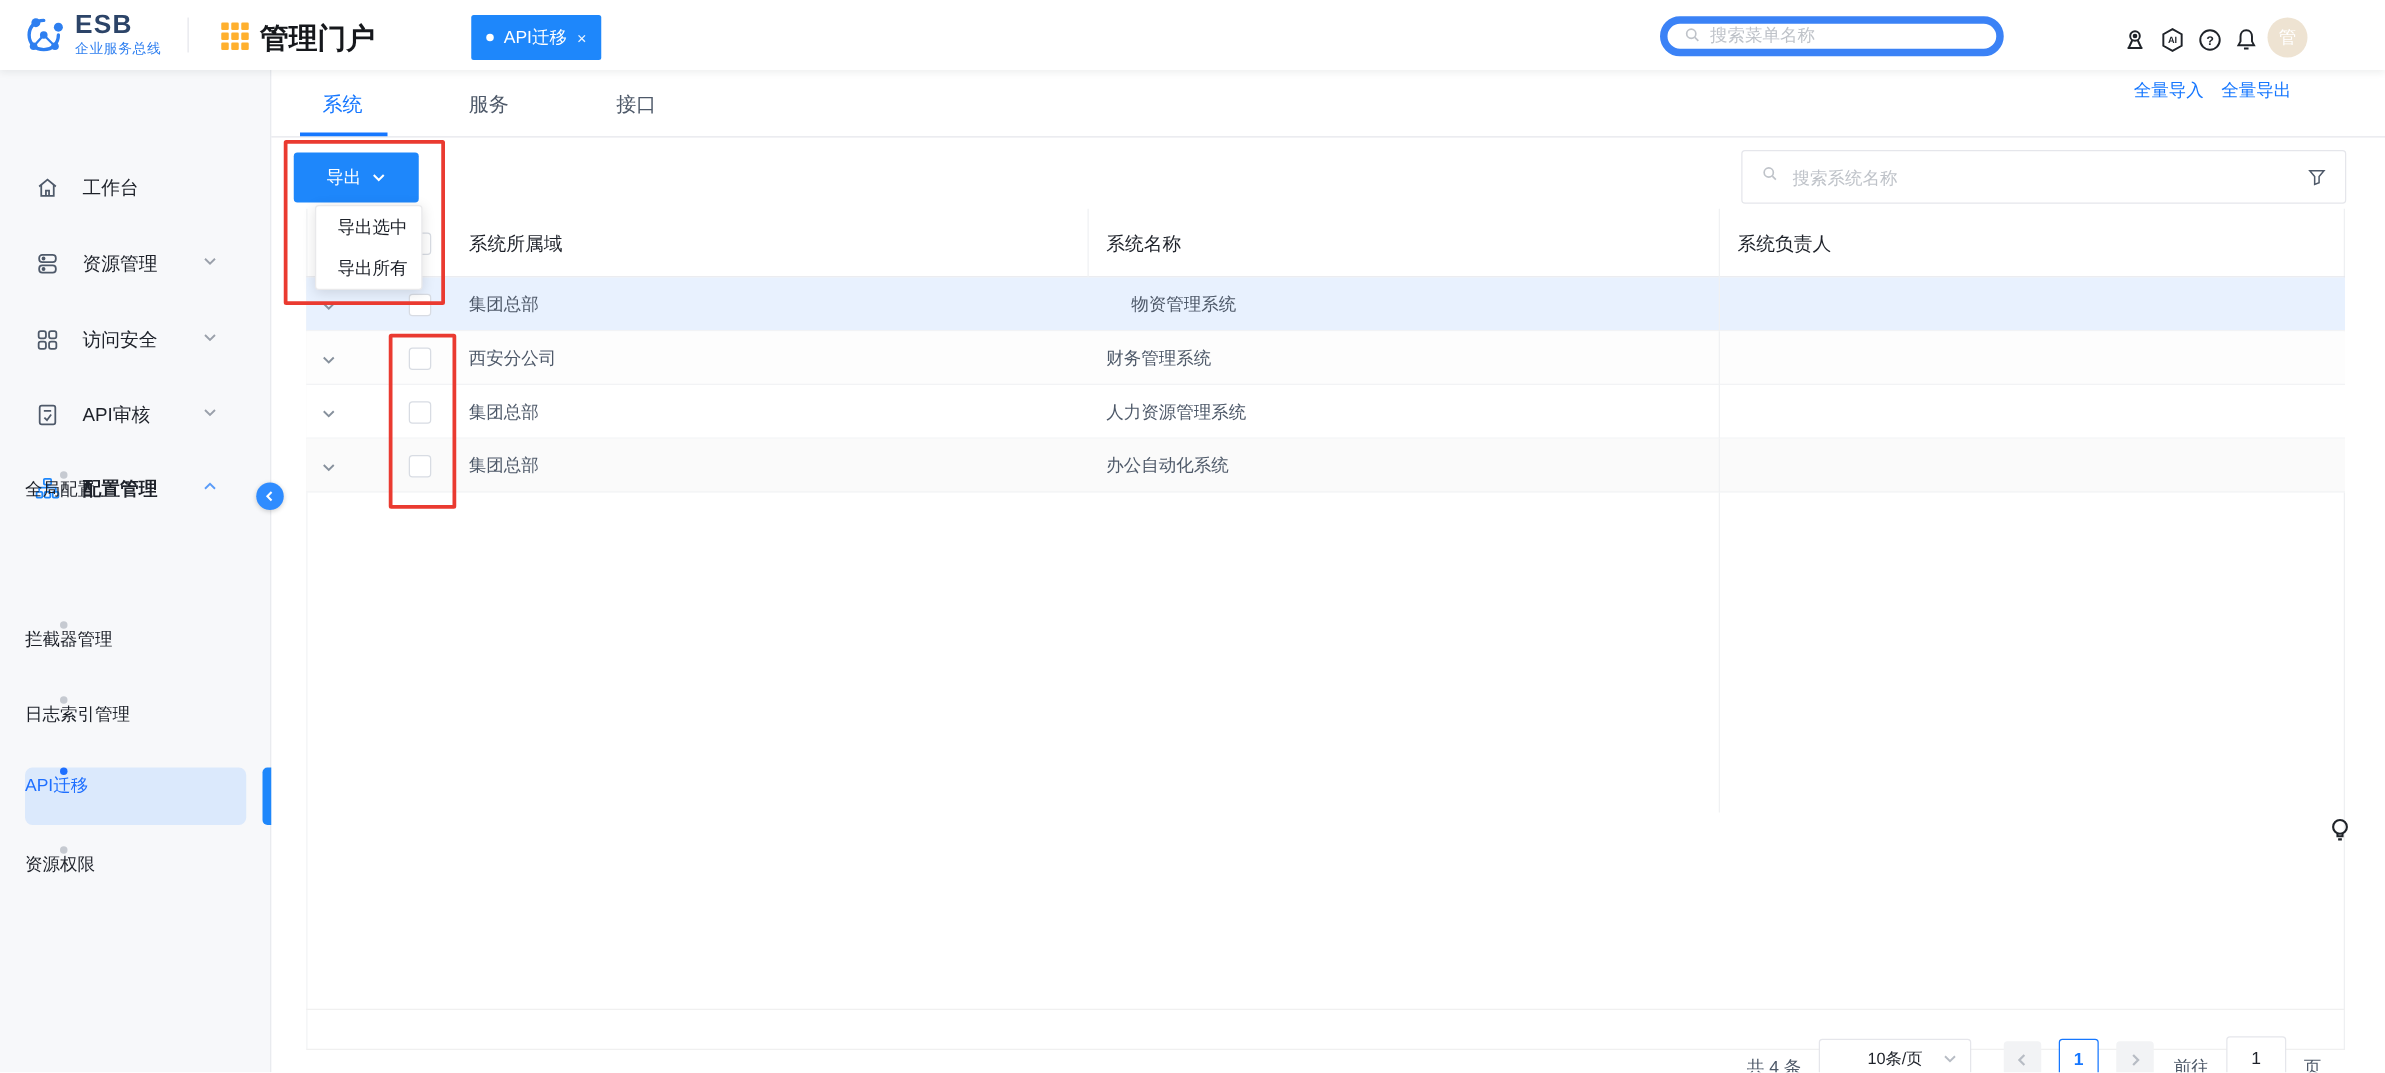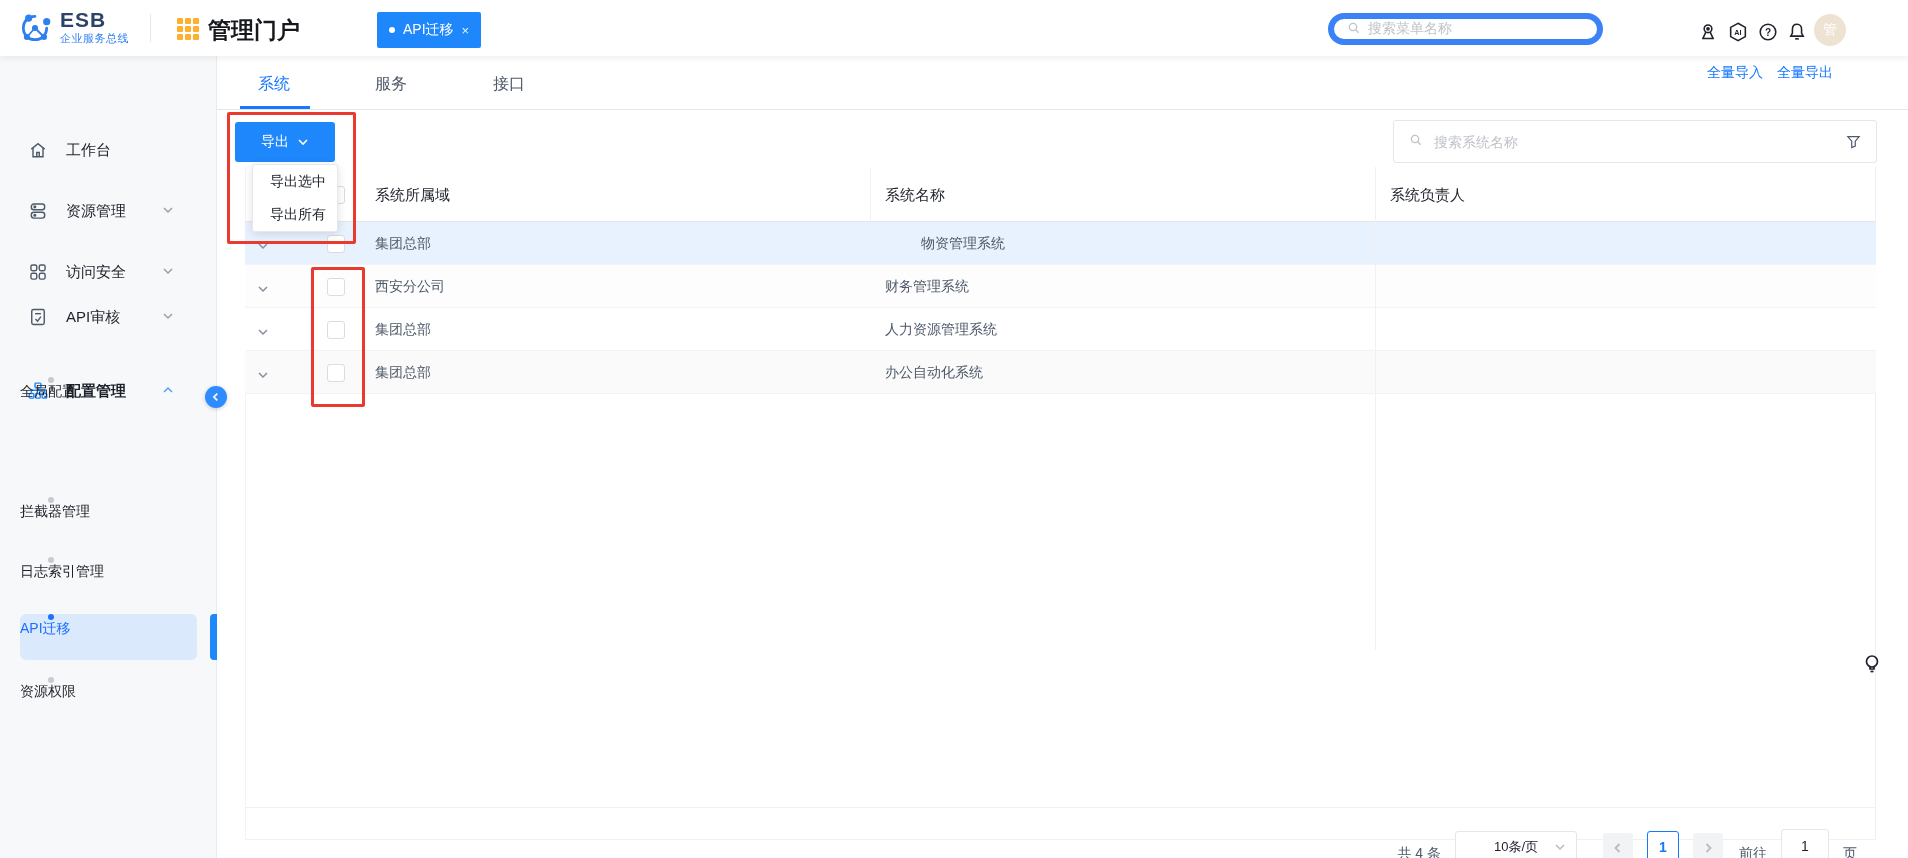--- a/index.html
+++ b/index.html
@@ -188,21 +188,21 @@
       </svg>
     </span>
     <span class="lbl nowrap">访问安全</span>
     <span class="abs" style="left:162px;">
       <svg width="12" height="12" viewBox="0 0 12 12" fill="none" stroke="#9aa0aa" stroke-width="1.5">
           <polyline points="2,4 6,8 10,4"></polyline>
         </svg>
     </span>
   </div>
 
-  <div class="abs side-item" style="top:297px;text-align:center;">
+  <div class="abs side-item" style="top:312px;text-align:center;">
     <span style="margin:0 18px 0 28px;display:flex;">
       <svg width="20" height="20" viewBox="0 0 24 24" fill="none" stroke="#4e5969" stroke-width="1.7">
         <rect x="4.5" y="3" width="15" height="18" rx="2"></rect>
           <path d="M8.5 8 H15.5"></path>
           <polyline points="9,14.5 11.5,17 15.5,11.5"></polyline>
       </svg>
     </span>
     <span class="lbl nowrap">API审核</span>
     <span class="abs" style="left:162px;">
       <svg width="12" height="12" viewBox="0 0 12 12" fill="none" stroke="#9aa0aa" stroke-width="1.5">
@@ -304,21 +304,21 @@
   </div>
 
   <div class="abs row-line" style="left:245px;top:222px;width:1631px;height:43px;background:#e8f1fe;box-sizing:border-box;">
     <span class="abs" style="left:12px;top:16px;">
       <svg width="12" height="12" viewBox="0 0 12 12" fill="none" stroke="#86909c" stroke-width="1.5">
           <polyline points="2,4 6,8 10,4"></polyline>
         </svg>
     </span>
     <div class="cbx abs" style="left:82px;top:13px;"></div>
     <div class="abs td nowrap" style="left:130px;top:13px;">集团总部</div>
-    <div class="abs td nowrap" style="left:676px;top:13px;text-align:center;">物资管理系统</div>
+    <div class="abs td nowrap" style="left:660px;top:13px;text-align:center;">物资管理系统</div>
     <div class="abs td nowrap" style="left:1145px;top:13px;"></div>
     <div class="abs vline" style="left:1130px;top:0;height:43px;"></div>
   </div>
 
   <div class="abs row-line" style="left:245px;top:265px;width:1631px;height:43px;background:#fdfdfd;box-sizing:border-box;">
     <span class="abs" style="left:12px;top:16px;">
       <svg width="12" height="12" viewBox="0 0 12 12" fill="none" stroke="#86909c" stroke-width="1.5">
           <polyline points="2,4 6,8 10,4"></polyline>
         </svg>
     </span>

